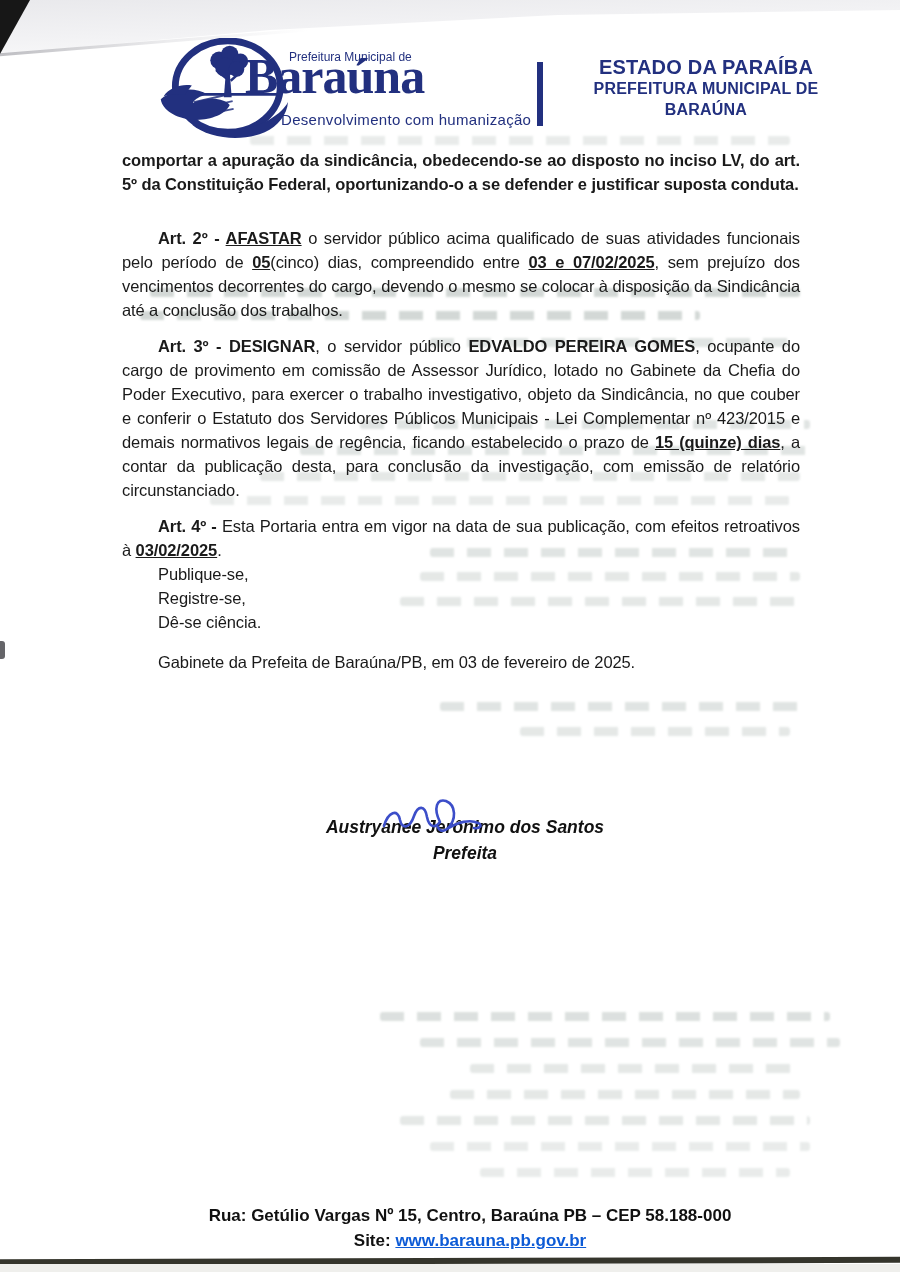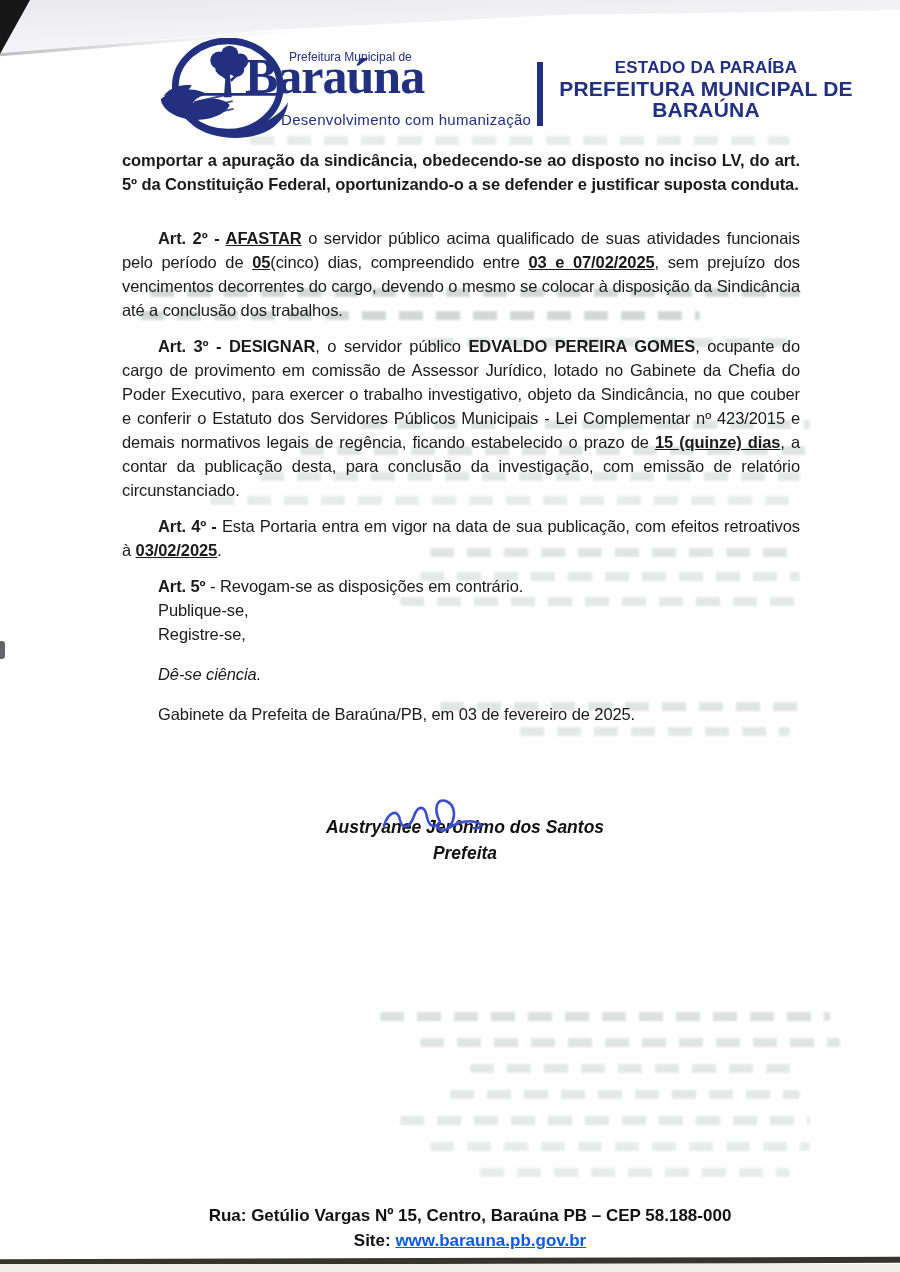--- a/index.html
+++ b/index.html
@@ -28,22 +28,22 @@
   
   .emblem{position:absolute;left:133px;top:38px;z-index:2;}
   .logo-pre{position:absolute;left:289px;top:50px;font-size:12px;color:var(--navy);z-index:2;}
   .logo-word{position:absolute;left:245px;top:47px;font-family:"Liberation Serif",serif;
     font-weight:bold;font-size:50px;color:var(--navy);letter-spacing:-1px;z-index:2;}
   .logo-tag{position:absolute;left:281px;top:111px;font-size:15px;color:var(--navy);
     letter-spacing:.3px;z-index:2;}
   .divider{position:absolute;left:537px;top:62px;width:6px;height:64px;background:var(--navy);z-index:2;}
   .hdr-right{position:absolute;left:558px;top:57px;width:296px;text-align:center;
     color:var(--navy);font-weight:bold;z-index:2;}
-  .hdr-right .l1{font-size:17px;line-height:21px;letter-spacing:.2px;}
-  .hdr-right .l2{font-size:21px;line-height:21px;letter-spacing:.2px;}
+  .hdr-right .l1{font-size:20px;line-height:21px;letter-spacing:.2px;}
+  .hdr-right .l2{font-size:16px;line-height:21px;letter-spacing:.2px;}
   .hdr-right .l3{font-size:14.5px;line-height:21px;letter-spacing:.2px;}
 
   
   .doc{position:absolute;left:122px;top:148px;width:678px;color:var(--ink);z-index:2;}
   .para{margin:0;font-size:16.5px;line-height:24px;text-align:justify;letter-spacing:-.1px;}
   .para.left{text-align:left;}
   .para.ind{text-indent:36px;}
   .seg-b{font-weight:bold;}
   .seg-bu{font-weight:bold;text-decoration:underline;}
 
@@ -117,24 +117,23 @@
   <div class="hdr-right">
     <div class="l1">ESTADO DA PARAÍBA</div>
     <div class="l2">PREFEITURA MUNICIPAL DE BARAÚNA</div>
   </div>
 
   <div class="doc">
       <p class="para " style="margin-top: 0px; font-weight: bold;"><span>comportar a apuração da sindicância, obedecendo-se ao disposto no inciso LV, do art. 5º da Constituição Federal, oportunizando-o a se defender e justificar suposta conduta.</span></p>
       <p class="para ind" style="margin-top: 30px;"><span class="seg-b">Art. 2º - </span><span class="seg-bu">AFASTAR</span><span> o servidor público acima qualificado de suas atividades funcionais pelo período de </span><span class="seg-bu">05</span><span>(cinco) dias, compreendido entre </span><span class="seg-bu">03 e 07/02/2025</span><span>, sem prejuízo dos vencimentos decorrentes do cargo, devendo o mesmo se colocar à disposição da Sindicância até a conclusão dos trabalhos.</span></p>
       <p class="para ind" style="margin-top: 12px;"><span class="seg-b">Art. 3º - DESIGNAR</span><span>, o servidor público </span><span class="seg-b">EDVALDO PEREIRA GOMES</span><span>, ocupante do cargo de provimento em comissão de Assessor Jurídico, lotado no Gabinete da Chefia do Poder Executivo, para exercer o trabalho investigativo, objeto da Sindicância, no que couber e conferir o Estatuto dos Servidores Públicos Municipais - Lei Complementar nº 423/2015 e demais normativos legais de regência, ficando estabelecido o prazo de </span><span class="seg-bu">15 (quinze) dias</span><span>, a contar da publicação desta, para conclusão da investigação, com emissão de relatório circunstanciado.</span></p>
       <p class="para ind" style="margin-top: 12px;"><span class="seg-b">Art. 4º - </span><span>Esta Portaria entra em vigor na data de sua publicação, com efeitos retroativos à </span><span class="seg-bu">03/02/2025</span><span>.</span></p>
-      <p class="para ind left" style="margin-top: 12px;"><span class="seg-b">Art. 5º</span><span> - Revogam-se as disposições em contrário.</span></p>
       <p class="para ind left" style="margin-top: 0px;"><span>Publique-se,</span></p>
       <p class="para ind left" style="margin-top: 0px;"><span>Registre-se,</span></p>
-      <p class="para ind left" style="margin-top: 16px; font-style: italic;"><span>Dê-se ciência.</span></p>
+      <p class="para ind left" style="margin-top: 0px;"><span>Dê-se ciência.</span></p>
       <p class="para ind left" style="margin-top: 16px;"><span>Gabinete da Prefeita de Baraúna/PB, em 03 de fevereiro de 2025.</span></p>
     </div>
 
   <svg class="squiggle" width="120" height="48" viewBox="0 0 120 48">
     <path d="M6 32 C 10 18 20 14 22 26 C 24 36 32 34 36 22 C 40 11 47 11 49 23 C 51 33 57 35 62 28
              C 55 14 59 4 68 7 C 78 11 79 26 69 35 C 65 38 61 37 60 33
              M 69 35 C 80 28 92 25 100 29 C 105 31 102 35 96 34" fill="none" stroke="#3c4ec9" stroke-width="2.6" stroke-linecap="round" stroke-linejoin="round"></path>
   </svg>
   <div class="sig">
     <div class="sig-name">Austryanee Jerônimo dos Santos</div>

